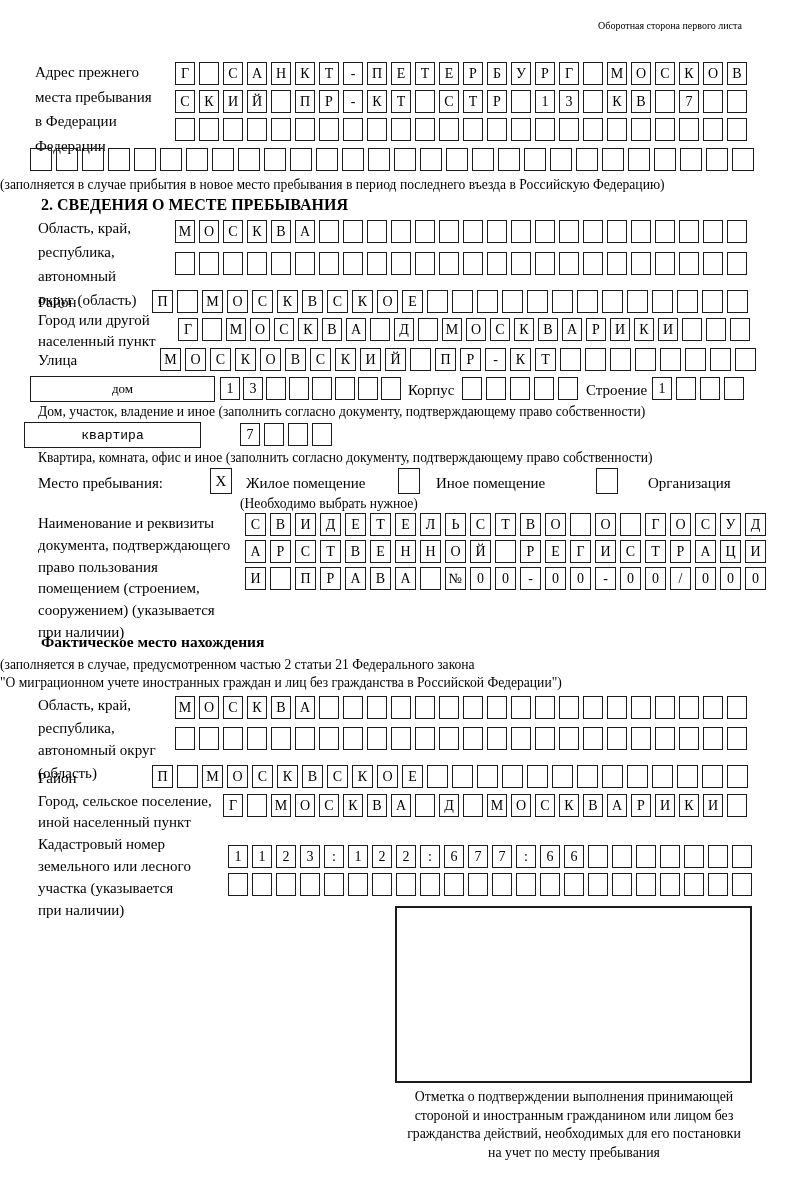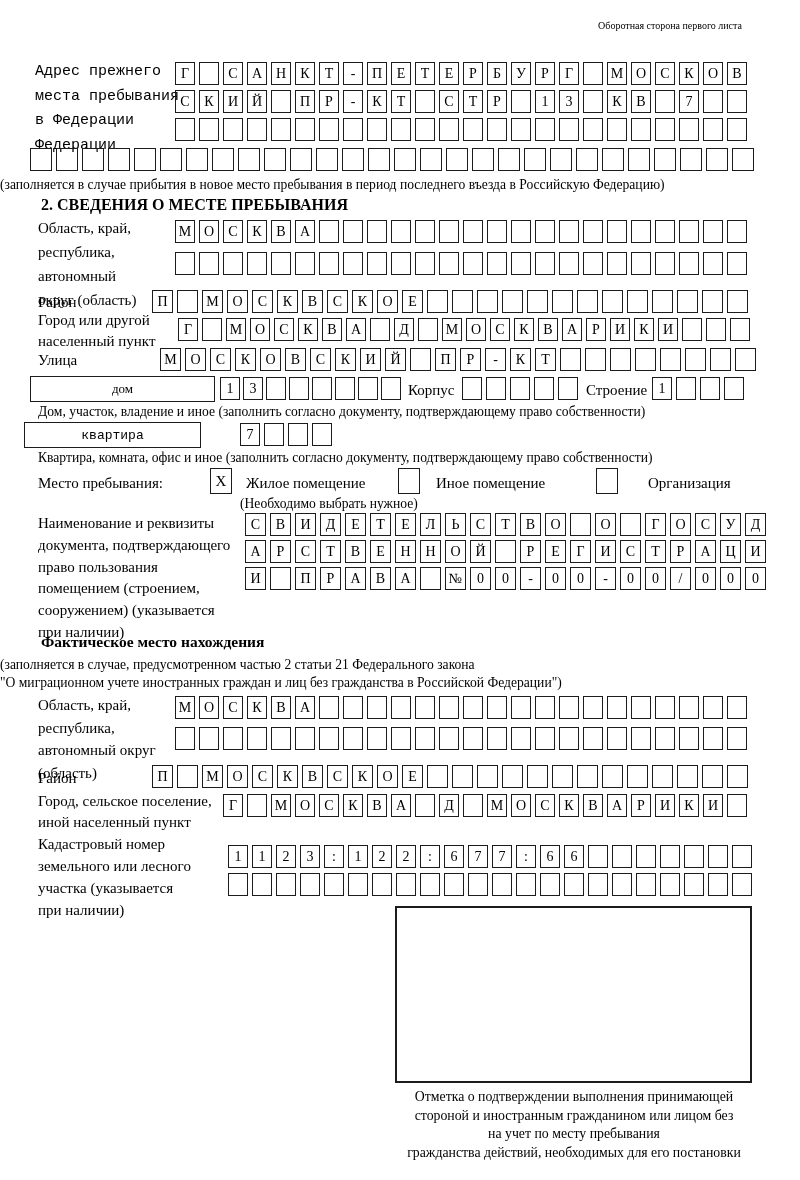--- a/index.html
+++ b/index.html
@@ -24,21 +24,21 @@
   .stamp{position:absolute;box-sizing:border-box;border:2px solid #1c1c1c;background:#fff;}
   .line{white-space:pre;}
 </style>
 </head>
 <body>
 
 <div class="sheet">
 
   <div class="abs" style="top:20px;right:58px;font-size:10px;">Оборотная сторона первого листа</div>
 
-  <div class="abs lbl" style="left:35px;top:60px;line-height:24.5px;font-family:Liberation Mono, monospace;">
+  <div class="abs lbl" style="left:35px;top:60px;line-height:24.5px;">
     <div class="line">Адрес прежнего</div>
     <div class="line">места пребывания</div>
     <div class="line">в Федерации</div>
     <div class="line">Федерации</div>
   </div>
   <div class="boxrow" style="left:175px;top:62px;">
       <div class="cbox">Г</div>
       <div class="cbox"></div>
       <div class="cbox">С</div>
       <div class="cbox">А</div>
@@ -591,17 +591,17 @@
       <div class="cbox"></div>
       <div class="cbox"></div>
       <div class="cbox"></div>
       <div class="cbox"></div>
     </div>
 
   <div class="stamp" style="left:395px;top:906px;width:357px;height:177px;"></div>
   <div class="abs" style="left:378px;top:1088px;width:392px;text-align:center;font-size:13.8px;line-height:18.5px;">
     <div>Отметка о подтверждении выполнения принимающей</div>
     <div>стороной и иностранным гражданином или лицом без</div>
+    <div>гражданства действий, необходимых для его постановки</div>
     <div>на учет по месту пребывания</div>
-    <div>гражданства действий, необходимых для его постановки</div>
   </div>
 
 </div>
 
 </body></html>

